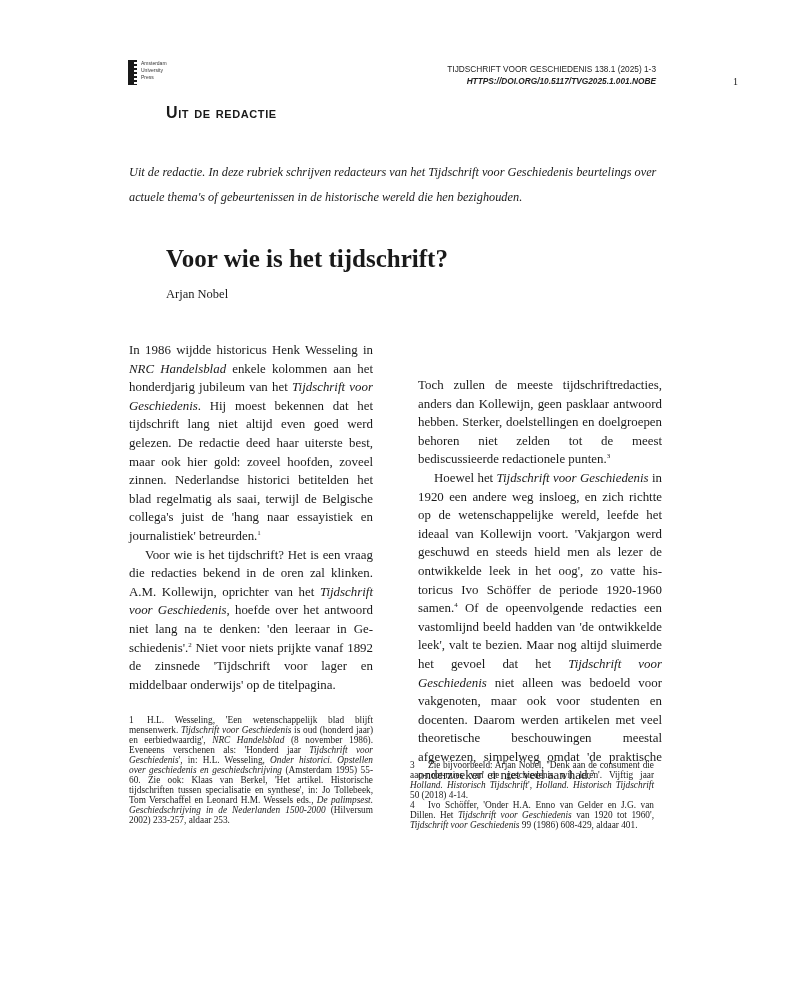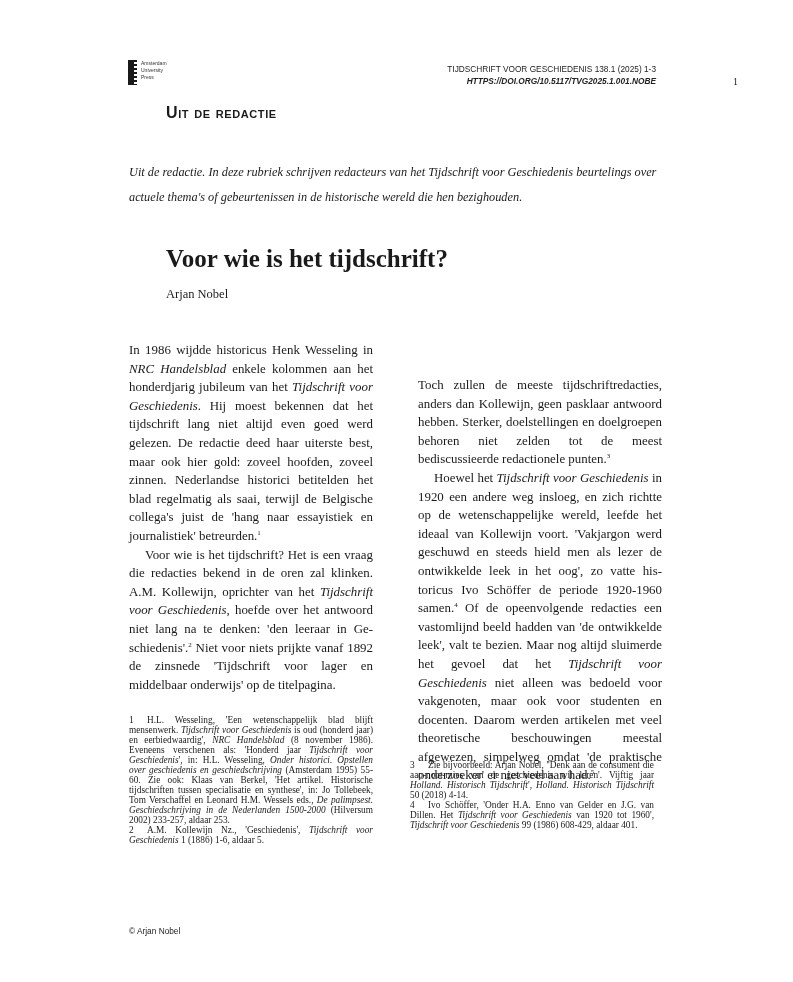--- a/index.html
+++ b/index.html
@@ -93,23 +93,21 @@
   <p class="indent"><span>Voor wie is het tijdschrift? Het is een vraag die redacties bekend in de oren zal klinken. A.M. Kollewijn, oprichter van het </span><em>Tijdschrift voor Geschiedenis</em><span>, hoefde over het antwoord niet lang na te denken: 'den leeraar in Ge­schiedenis'.</span><sup>2</sup><span> Niet voor niets prijkte vanaf 1892 de zinsnede 'Tijdschrift voor lager en middelbaar onderwijs' op de titelpagina.</span></p>
 </div>
 
 <div class="col col-right">
   <p><span>Toch zullen de meeste tijdschriftredac­ties, anders dan Kollewijn, geen pasklaar antwoord hebben. Sterker, doelstellingen en doelgroepen behoren niet zelden tot de meest bediscussieerde redactionele punten.</span><sup>3</sup></p>
   <p class="indent"><span>Hoewel het </span><em>Tijdschrift voor Geschiedenis</em><span> in 1920 een andere weg insloeg, en zich richtte op de wetenschappelijke wereld, leefde het ideaal van Kollewijn voort. 'Vakjargon werd geschuwd en steeds hield men als lezer de ontwikkelde leek in het oog', zo vatte his­toricus Ivo Schöffer de periode 1920-1960 samen.</span><sup>4</sup><span> Of de opeenvolgende redacties een vastomlijnd beeld hadden van 'de ontwik­kelde leek', valt te bezien. Maar nog altijd sluimerde het gevoel dat het </span><em>Tijdschrift voor Geschiedenis</em><span> niet alleen was bedoeld voor vakgenoten, maar ook voor studenten en docenten. Daarom werden artikelen met veel theoretische beschouwingen meestal afgewezen, simpelweg omdat 'de praktische onderzoeker' er niet veel aan had.</span><sup>5</sup></p>
 </div>
 
 <div class="notes notes-left">
   <p><span class="num">1</span><span>H.L. Wesseling, 'Een wetenschappelijk blad blijft mensenwerk. </span><em>Tijdschrift voor Geschiedenis</em><span> is oud (honderd jaar) en eerbiedwaardig', </span><em>NRC Handelsblad</em><span> (8 november 1986). Eveneens verschenen als: 'Honderd jaar </span><em>Tijdschrift voor Geschiedenis</em><span>', in: H.L. Wesseling, </span><em>Onder historici. Opstellen over geschiedenis en geschiedschrijving</em><span> (Amster­dam 1995) 55-60. Zie ook: Klaas van Berkel, 'Het artikel. Historische tijdschriften tussen specialisatie en synthese', in: Jo Tollebeek, Tom Verschaffel en Leonard H.M. Wessels eds., </span><em>De palimpsest. Geschiedschrijving in de Nederlanden 1500-2000</em><span> (Hilversum 2002) 233-257, aldaar 253.</span></p>
-  <p><span class="num">2</span><span>A.M. Kollewijn Nz., 'Geschiedenis', </span><em>Tijdschrift voor Geschiedenis</em><span> 1 (1886) 1-6, aldaar 5.</span></p>
 </div>
 
 <div class="notes notes-right">
   <p><span class="num">3</span><span>Zie bijvoorbeeld: Arjan Nobel, ''Denk aan de consument die aap-noot-mies van de geschiedenis wil leren'. Vijftig jaar </span><em>Holland. Historisch Tijdschrift</em><span>', </span><em>Holland. Historisch Tijdschrift</em><span> 50 (2018) 4-14.</span></p>
   <p><span class="num">4</span><span>Ivo Schöffer, 'Onder H.A. Enno van Gelder en J.G. van Dillen. Het </span><em>Tijdschrift voor Geschiedenis</em><span> van 1920 tot 1960', </span><em>Tijdschrift voor Geschiedenis</em><span> 99 (1986) 608-429, aldaar 401.</span></p>
 </div>
 
 <div class="abs footer">
-  <div>© Arjan Nobel</div>
 </div>
 
 </body></html>

